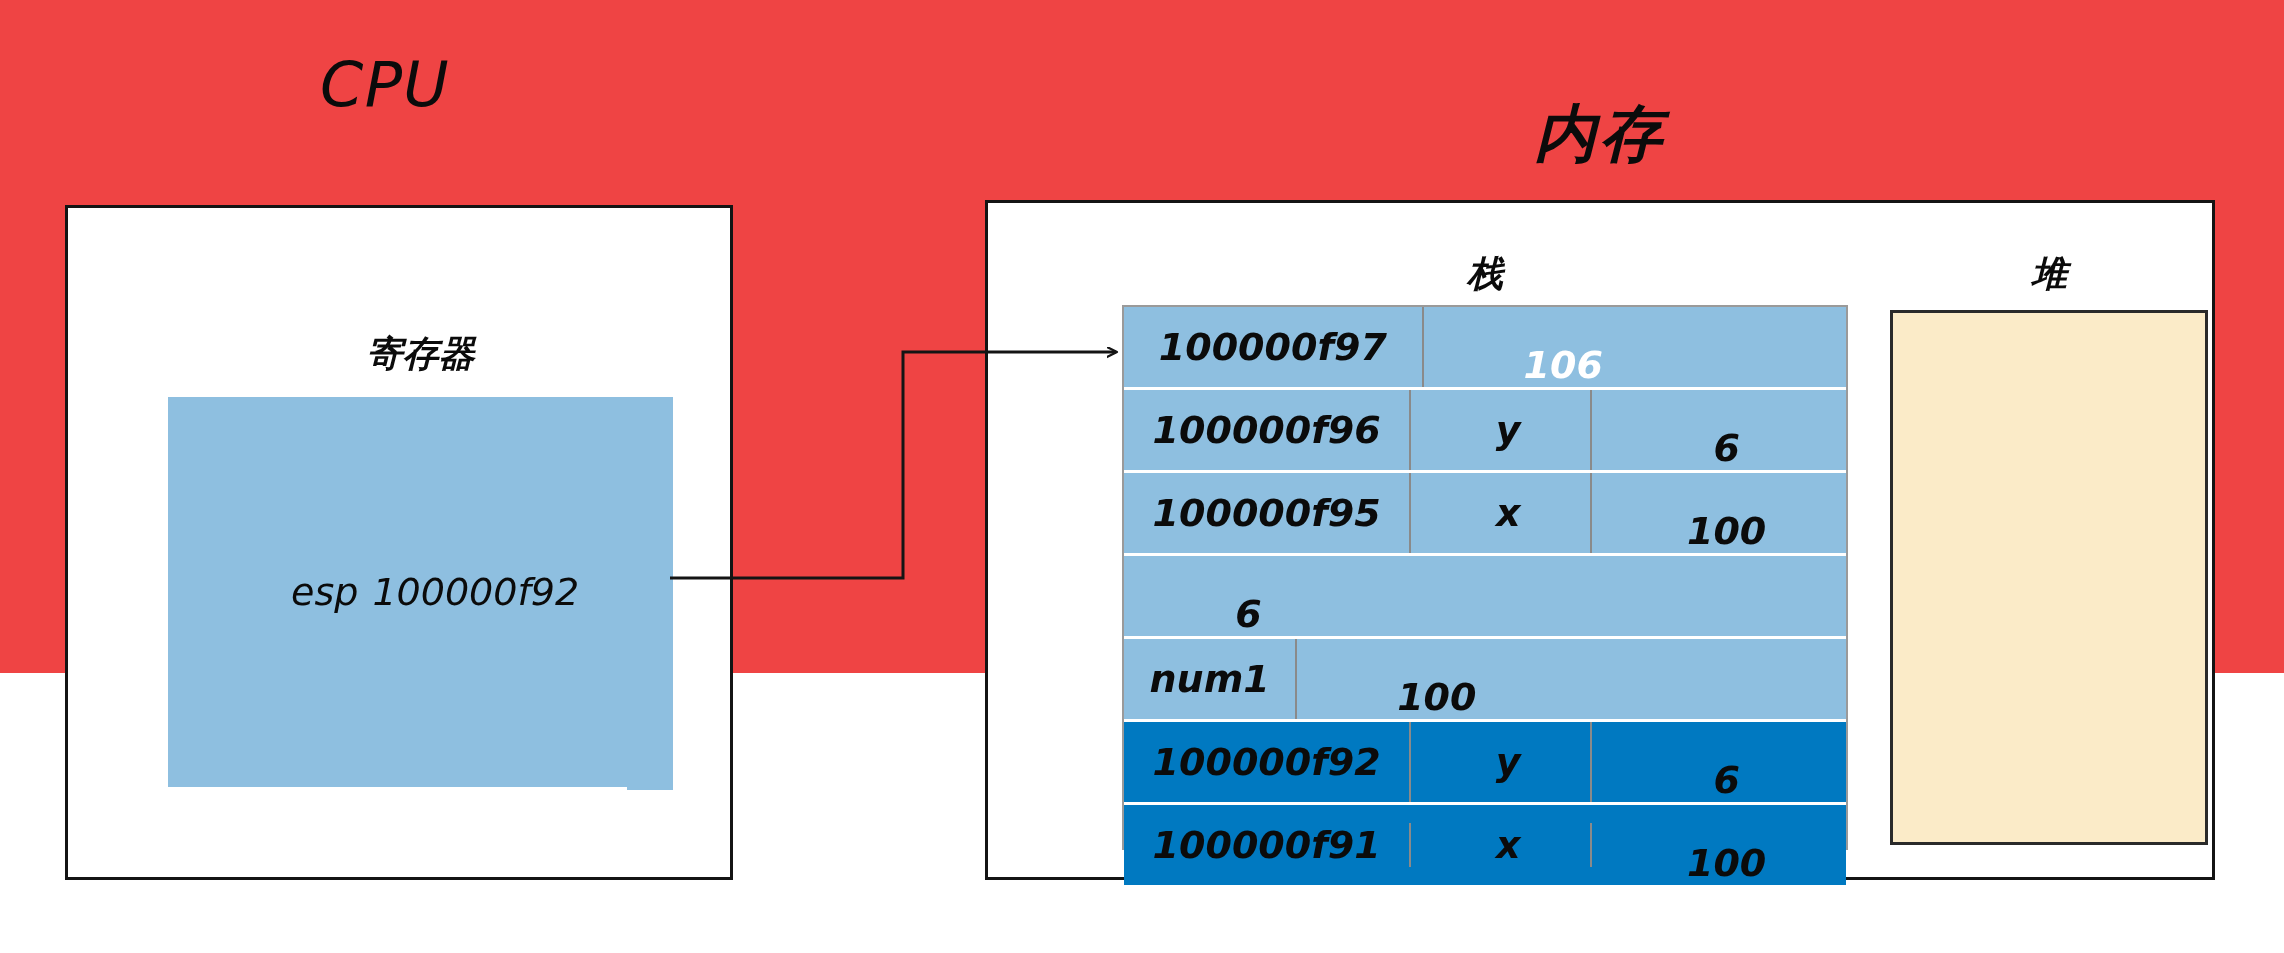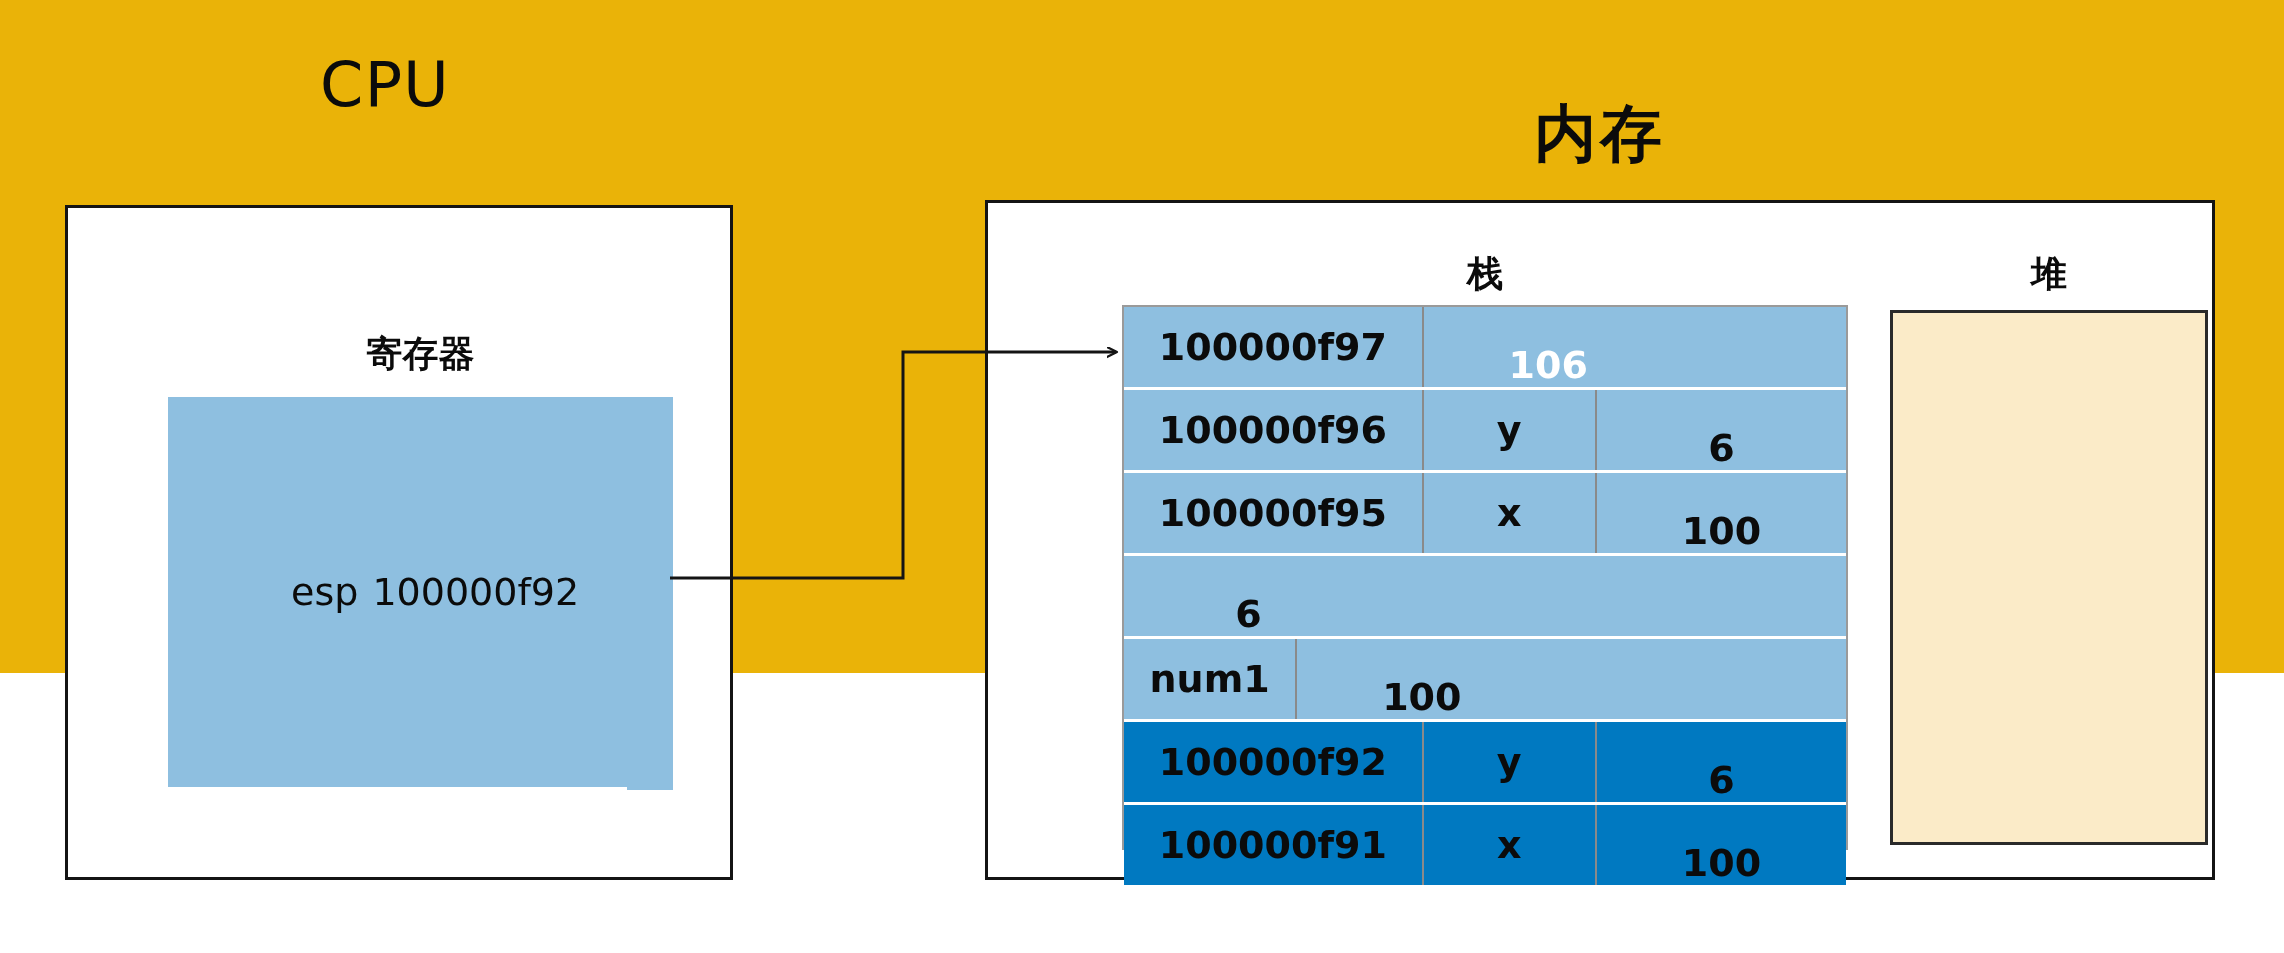--- a/index.html
+++ b/index.html
@@ -7,21 +7,22 @@
     width: 2284px;
     height: 953px;
     background: #ffffff;
     font-family: "DejaVu Sans", "Liberation Sans", sans-serif;
     overflow: hidden;
   }
   #canvas {
     position: relative;
     width: 2284px;
     height: 673px;
-    background: #eab308;
+    background: #ef4444;
+    font-style: italic;
   }
 
   
   .section-title {
     position: absolute;
     font-family: "DejaVu Sans", "Liberation Sans", sans-serif;
     font-weight: 400;
     color: #0b0b0b;
     white-space: nowrap;
     letter-spacing: 0.06em;
@@ -100,22 +101,23 @@
     width: 726px; height: 545px;
     display: flex;
     flex-direction: column;
     border: 2px solid #9a9a9a;
     background: #8ebfe0;
   }
   .stack-row {
     flex: 1 1 0;
     display: flex;
     border-bottom: 3px solid #ffffff;
-  }
-  .stack-row:last-child { border-bottom: none; }
+    gap: 15px;
+  }
+  .stack-row:last-child { border-bottom: none; align-items: center; }
   .stack-row.light { background: #8ebfe0; }
   .stack-row.dark  { background: #0079c1; }
   .stack-cell {
     display: flex;
     align-items: center;
     justify-content: center;
     font-size: 38px;
     font-weight: 700;
     color: #0b0b0b;
     white-space: nowrap;

